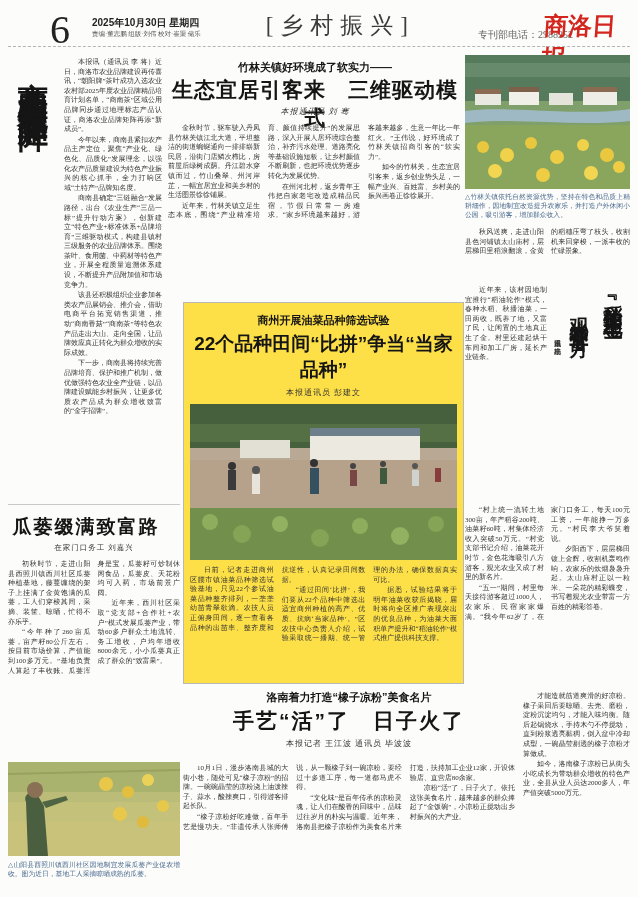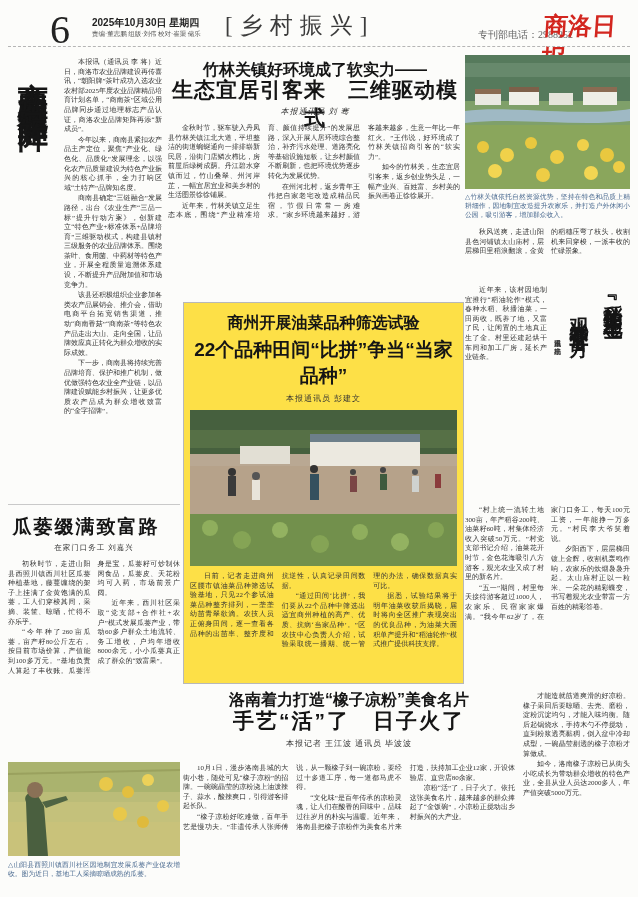--- a/index.html
+++ b/index.html
@@ -14,33 +14,33 @@
   .body-text { font-size:7px; line-height:9.6px; text-align:justify; overflow:hidden; color:#333; }
   .body-text p { text-indent:2em; margin:0 0 1px 0; }
   .cols2 { column-count:2; column-gap:7px; }
   .cols3 { column-count:3; column-gap:8px; }
   .center { text-align:center; }
   .byline { font-size:8px; color:#333; letter-spacing:1px; }
   .caption { font-size:6.8px; line-height:9.2px; color:#4a6a90; text-align:justify; }
   .vert { writing-mode:vertical-rl; text-orientation:upright; }
   .dashed-rule { border-top:1px dashed #b5b5b5; }
   .photo-frame { display:block; }
-  .kicker { font-size:16px; }
+  .kicker { font-size:11px; }
 </style>
 </head>
 <body>
 
 <div class="page">
 
   <div class="abs" style="left:50px; top:6px; font-size:40px; color:#222;">6</div>
 
   <div class="abs hd-sans" style="left:92px; top:16px; font-size:10px; color:#222;">2025年10月30日 星期四</div>
   <div class="abs" style="left:92px; top:30px; font-size:6.5px; color:#555;">责编·董志鹏  组版·刘伟  校对·崔渠  储乐</div>
 
-  <div class="abs" style="left:225px; top:10px; width:190px; text-align:left; font-size:23px; letter-spacing:7px; color:#3c3c3c; font-family:'Liberation Serif','DejaVu Serif',serif;">[乡村振兴]</div>
+  <div class="abs" style="left:225px; top:10px; width:190px; text-align:right; font-size:23px; letter-spacing:7px; color:#3c3c3c; font-family:'Liberation Serif','DejaVu Serif',serif;">[乡村振兴]</div>
 
   <div class="abs" style="left:478px; top:28px; font-size:10px; color:#666;">专刊部电话：2988252</div>
 
   <div class="abs" style="left:543px; top:10px; font-size:24px; font-weight:bold; color:#d3261f; font-family:'Liberation Serif','DejaVu Serif',serif; transform:skewX(-4deg);">商洛日报</div>
 
   <div class="abs dashed-rule" style="left:8px; top:46px; width:622px; height:0;"></div>
 
   <div class="abs vert hd-sans" style="left:8px; top:58px; width:50px; height:392px; font-size:30px; letter-spacing:3px; line-height:50px;">商南着力构建特色农业品牌矩阵</div>
 
   <div class="abs body-text" style="left:64px; top:58px; width:98px; height:446px;">

